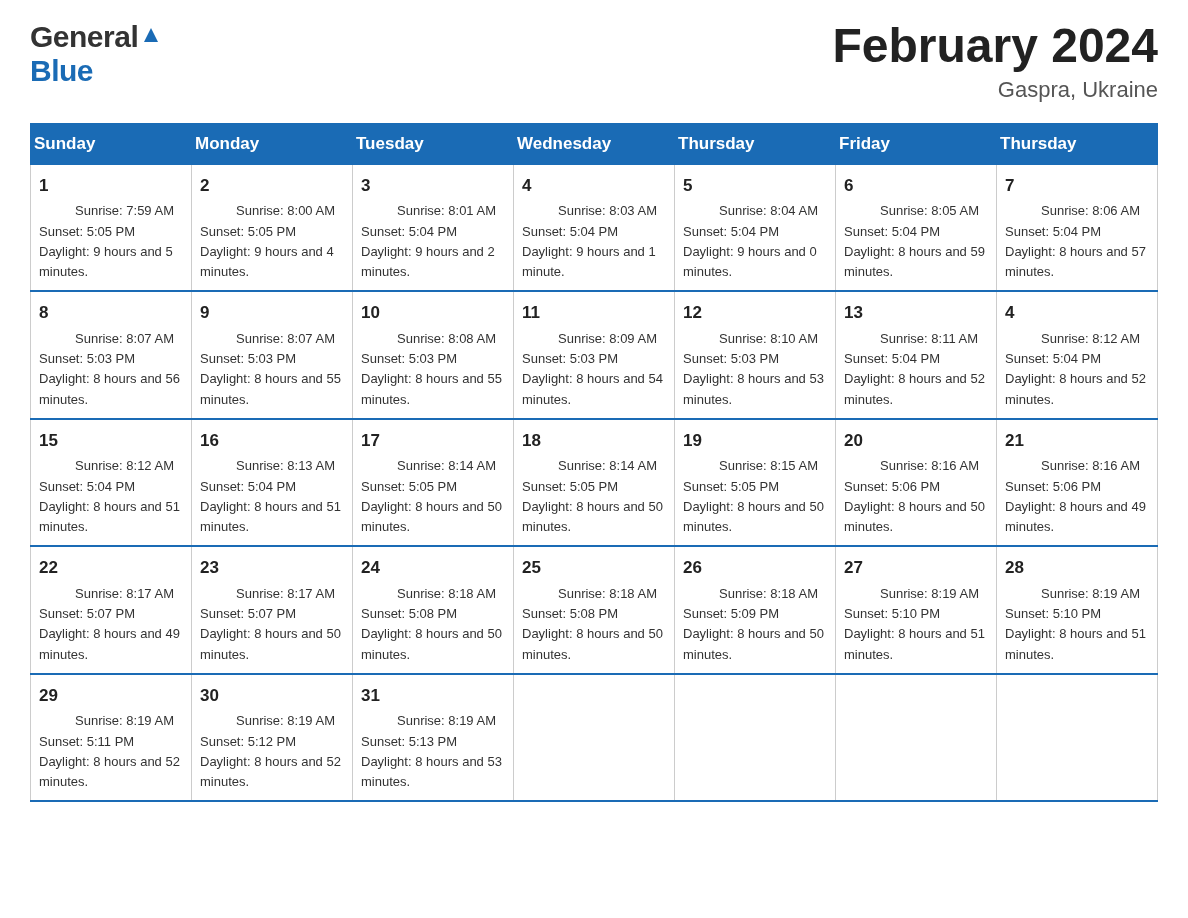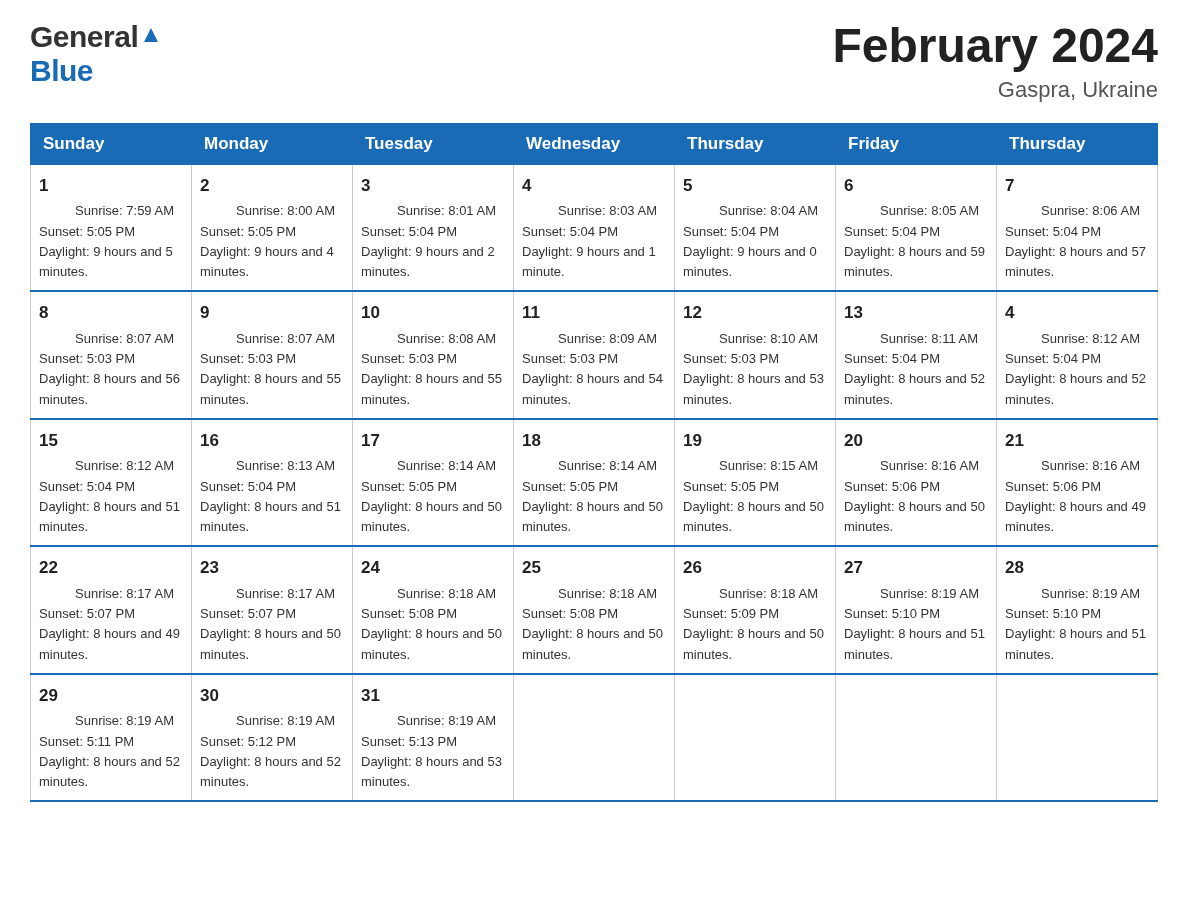--- a/index.html
+++ b/index.html
@@ -42,21 +42,21 @@
     table {
       width: 100%;
       border-collapse: collapse;
       table-layout: fixed;
     }
     thead th {
       background-color: #1a6bb5;
       color: #fff;
       font-size: 17px;
       font-weight: bold;
-      padding: 10px 12px;
+      padding: 10px 3px;
       text-align: left;
       border: 1px solid #1a6bb5;
     }
     tbody tr {
       border-bottom: 2px solid #1a6bb5;
     }
     tbody td {
       vertical-align: top;
       padding: 8px 8px;
       font-size: 13.5px;

